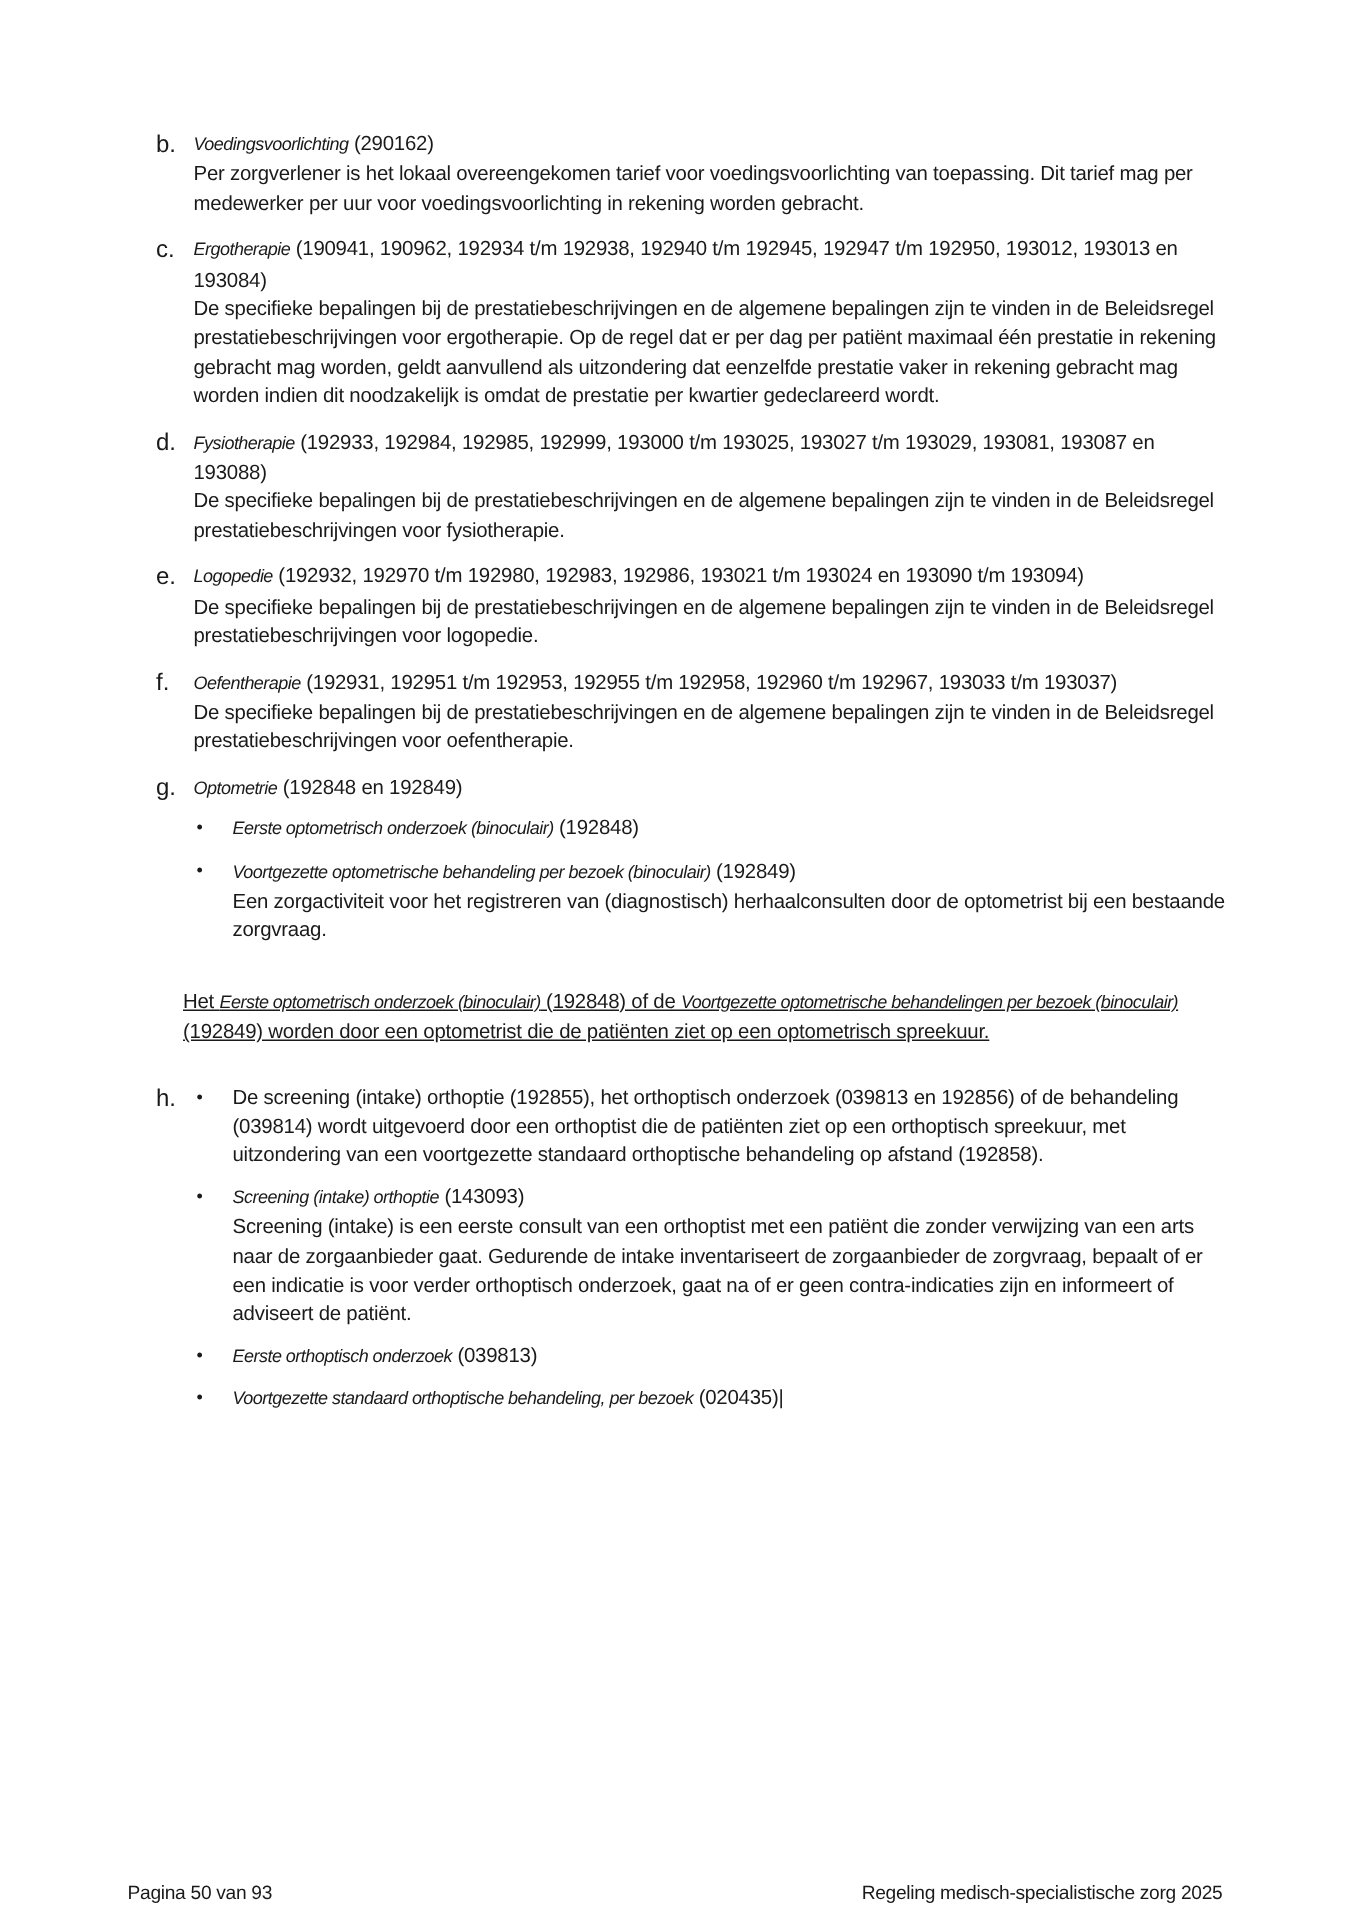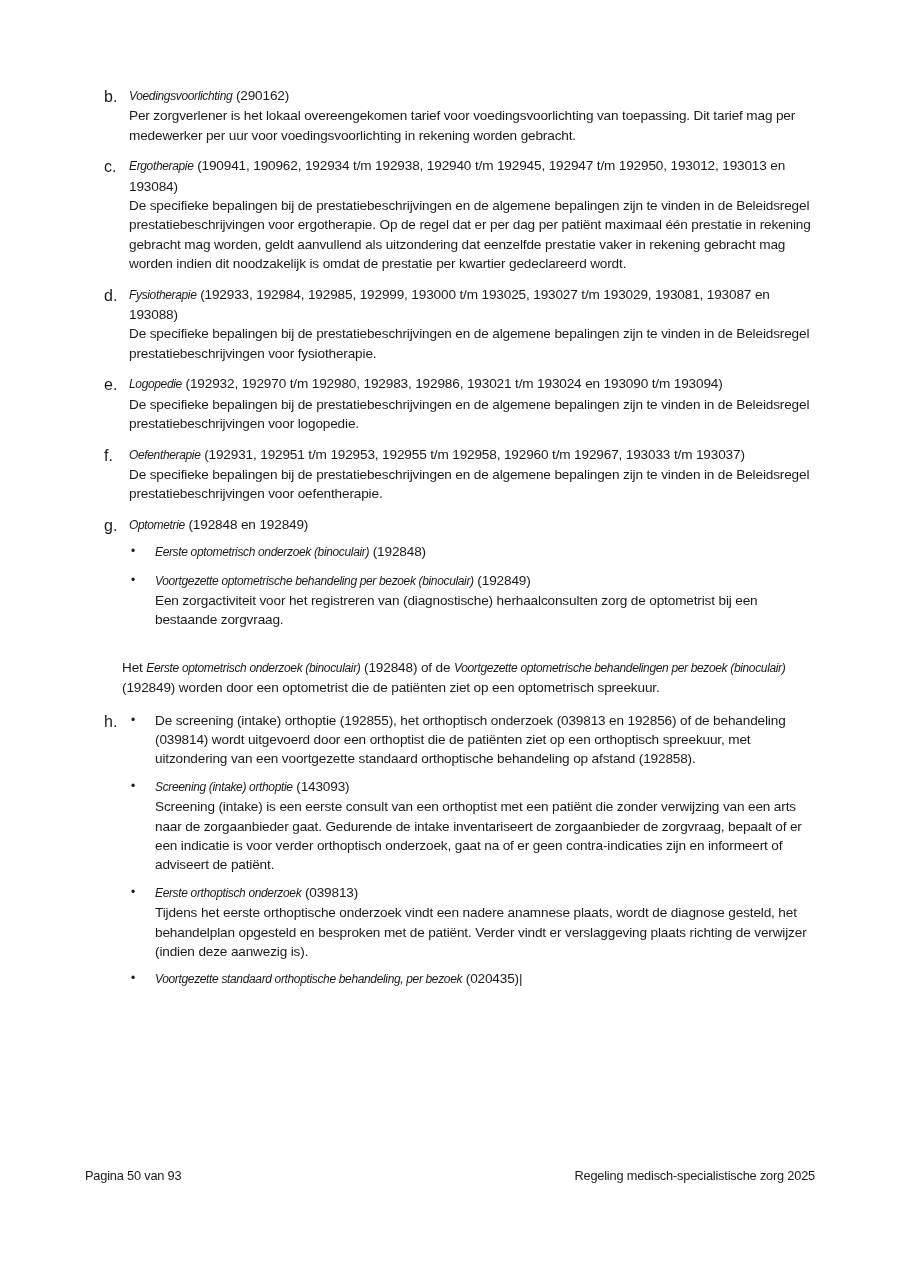--- a/index.html
+++ b/index.html
@@ -14,23 +14,23 @@
   .marker {
     position: absolute; left: 0; top: 2px; font-size: 16px; width: 20px;
   }
   .line { font-size: 13.6px; line-height: 19.4px; letter-spacing: -0.15px; }
   .it { font-style: italic; font-size: 12px; letter-spacing: -0.35px; }
   .bullets { margin-top: 7px; }
   .bullet { position: relative; padding-left: 26px; margin-bottom: 8px; }
   .bullet .dot {
     position: absolute; left: 2px; top: 0; font-size: 12px; line-height: 19.4px;
   }
-  .para { padding-left: 18px; margin-top: 28px; margin-bottom: 13px; }
+  .para { padding-left: 18px; margin-top: 28px; margin-bottom: 24px; text-decoration: underline; }
   .footer {
-    position: absolute; top: 1168px; left: 85px; right: 85px;
+    position: absolute; top: 1254px; left: 85px; right: 85px;
     font-size: 12.8px; display: flex; justify-content: space-between;
     letter-spacing: -0.2px;
     align-items: center;
   }
 </style>
 </head>
 <body>
 
 <div class="page">
   <div class="content">
@@ -69,21 +69,21 @@
       <span class="marker">g.</span>
       <div class="line"><span class="it">Optometrie</span><span> (192848 en 192849)</span></div>
       <div class="bullets">
         <div class="bullet">
           <span class="dot">•</span>
           <div class="line"><span class="it">Eerste optometrisch onderzoek (binoculair)</span><span> (192848)</span></div>
         </div>
         <div class="bullet">
           <span class="dot">•</span>
           <div class="line"><span class="it">Voortgezette optometrische behandeling per bezoek (binoculair)</span><span> (192849)</span></div>
-          <div class="line">Een zorgactiviteit voor het registreren van (diagnostische) herhaalconsulten zorg de optometrist bij een bestaande zorgvraag.</div>
+          <div class="line">Een zorgactiviteit voor het registreren van (diagnostisch) herhaalconsulten door de optometrist bij een bestaande zorgvraag.</div>
         </div>
       </div>
     </div>
 
     <div class="line para"><span>Het </span><span class="it">Eerste optometrisch onderzoek (binoculair)</span><span> (192848) of de </span><span class="it">Voortgezette optometrische behandelingen per bezoek (binoculair)</span><span> (192849) worden door een optometrist die de patiënten ziet op een optometrisch spreekuur.</span></div>
 
     <div class="item">
       <span class="marker">h.</span>
       <div class="bullets">
         <div class="bullet">
@@ -91,21 +91,20 @@
           <div class="line">De screening (intake) orthoptie (192855), het orthoptisch onderzoek (039813 en 192856) of de behandeling (039814) wordt uitgevoerd door een orthoptist die de patiënten ziet op een orthoptisch spreekuur, met uitzondering van een voortgezette standaard orthoptische behandeling op afstand (192858).</div>
         </div>
         <div class="bullet">
           <span class="dot">•</span>
           <div class="line"><span class="it">Screening (intake) orthoptie</span><span> (143093)</span></div>
           <div class="line">Screening (intake) is een eerste consult van een orthoptist met een patiënt die zonder verwijzing van een arts naar de zorgaanbieder gaat. Gedurende de intake inventariseert de zorgaanbieder de zorgvraag, bepaalt of er een indicatie is voor verder orthoptisch onderzoek, gaat na of er geen contra-indicaties zijn en informeert of adviseert de patiënt.</div>
         </div>
         <div class="bullet">
           <span class="dot">•</span>
           <div class="line"><span class="it">Eerste orthoptisch onderzoek</span><span> (039813)</span></div>
-          <div class="line">Tijdens het eerste orthoptische onderzoek vindt een nadere anamnese plaats, wordt de diagnose gesteld, het behandelplan opgesteld en besproken met de patiënt. Verder vindt er verslaggeving plaats richting de verwijzer (indien deze aanwezig is).</div>
         </div>
         <div class="bullet">
           <span class="dot">•</span>
           <div class="line"><span class="it">Voortgezette standaard orthoptische behandeling, per bezoek</span><span> (020435)|</span></div>
         </div>
       </div>
     </div>
 
   </div>
 

